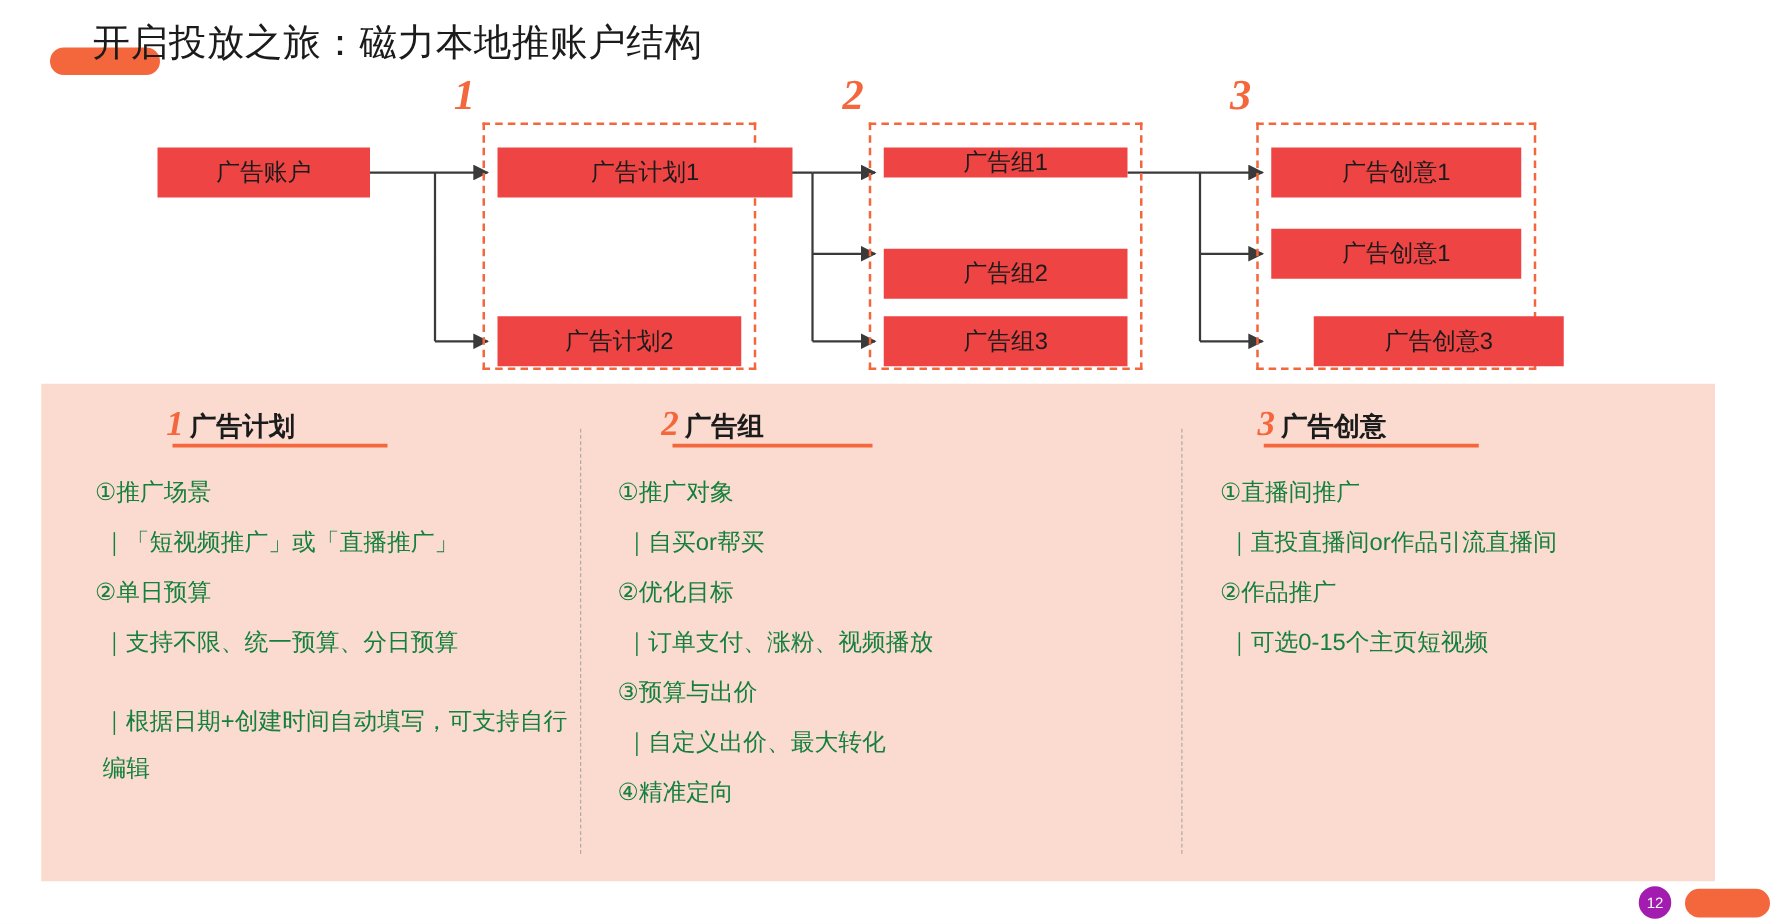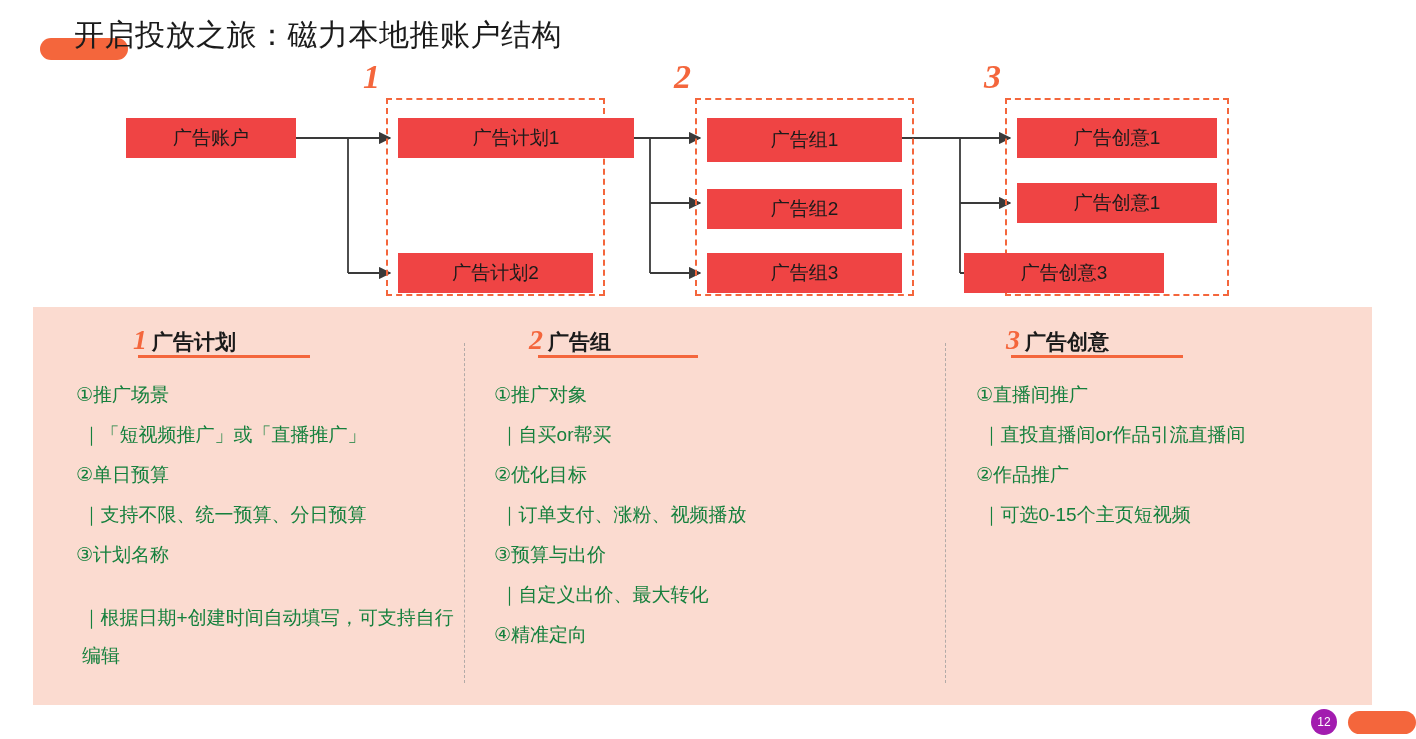--- a/index.html
+++ b/index.html
@@ -66,27 +66,27 @@
     line-height: 1;
   }
   #num-1 { left: 363px; top: 60px; }
   #num-2 { left: 674px; top: 60px; }
   #num-3 { left: 984px; top: 60px; }
 
   
   #plan-1 { left: 398px; top: 118px; width: 236px; height: 40px; }
   #plan-2 { left: 398px; top: 253px; width: 195px; height: 40px; }
 
-  #ad-1 { left: 707px; top: 118px; width: 195px; height: 44px; }
-  #ad-2 { left: 707px; top: 189px; width: 195px; height: 40px; }
+  #ad-1 { left: 707px; top: 118px; width: 195px; height: 24px; }
+  #ad-2 { left: 707px; top: 199px; width: 195px; height: 40px; }
   #ad-3 { left: 707px; top: 253px; width: 195px; height: 40px; }
 
   #cre-1 { left: 1017px; top: 118px; width: 200px; height: 40px; }
   #cre-2 { left: 1017px; top: 183px; width: 200px; height: 40px; }
-  #cre-3 { left: 964px; top: 253px; width: 200px; height: 40px; }
+  #cre-3 { left: 1051px; top: 253px; width: 200px; height: 40px; }
 
   #connector-svg {
     position: absolute; left: 0; top: 0;
     width: 1416px; height: 310px;
     pointer-events: none;
   }
 
   
   #detail-panel {
     position: absolute;
@@ -252,21 +252,20 @@
       <div class="col-head">
         <span class="col-num">1</span>
         <span class="col-title">广告计划</span>
         <span class="col-underline"></span>
       </div>
       <div class="col-lines">
         <div class="line">①推广场景</div>
         <div class="line sub">｜「短视频推广」或「直播推广」</div>
         <div class="line">②单日预算</div>
         <div class="line sub">｜支持不限、统一预算、分日预算</div>
-        <div class="line">③计划名称</div>
         <div class="line sub wrap">｜根据日期+创建时间自动填写，可支持自行编辑</div>
       </div>
     </div>
 
     <div class="column" id="col-2">
       <div class="col-head">
         <span class="col-num">2</span>
         <span class="col-title">广告组</span>
         <span class="col-underline"></span>
       </div>

